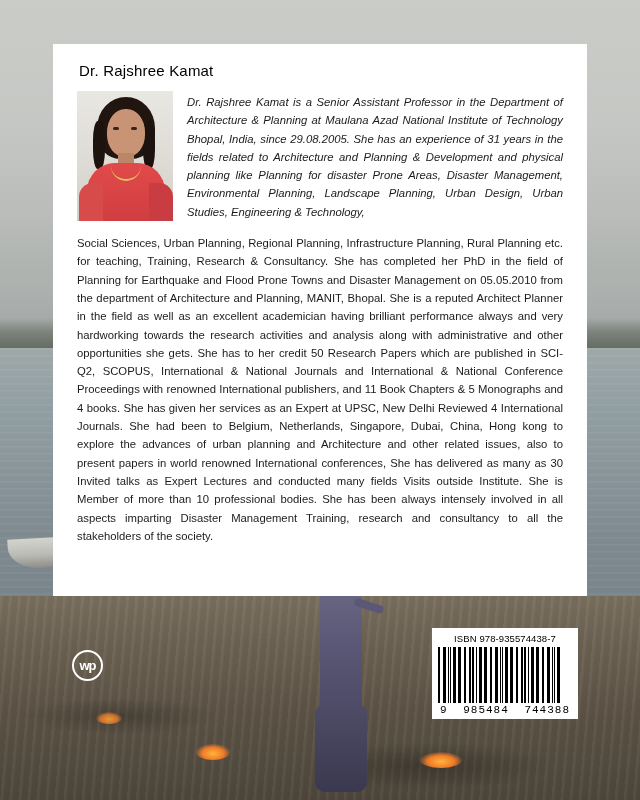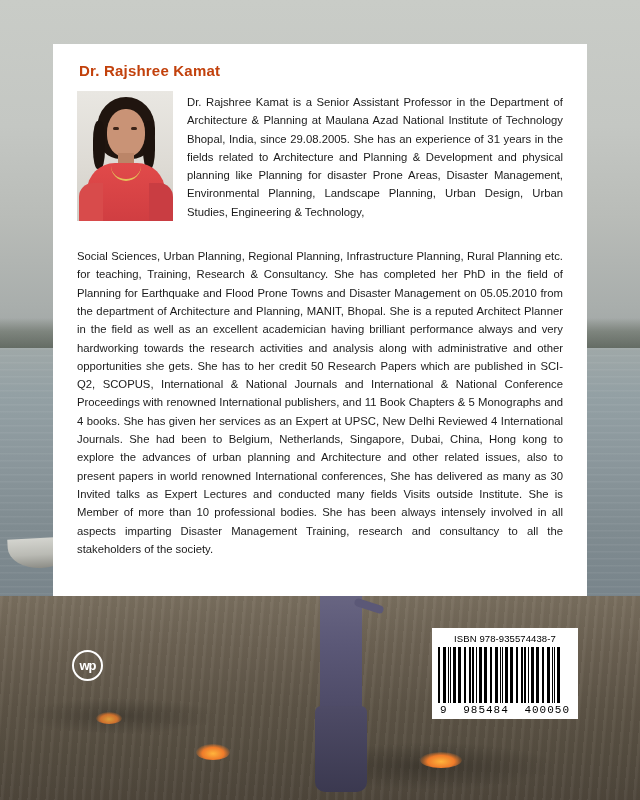--- a/index.html
+++ b/index.html
@@ -67,22 +67,22 @@
   .bg-flame.f3 { left: 96px;  top: 712px; width: 26px; height: 12px; opacity:.8; }
 
   
   .panel {
     position: absolute; left: 53px; top: 44px; width: 534px; height: 552px;
     background: #ffffff;
     padding: 18px 24px 10px 24px;
   }
   .author-name {
     font-size: 15px;
-    font-weight: bold;
-    color: #c2410c;
+    font-weight: normal;
+    color: #000000;
     letter-spacing: .2px;
     margin: 0 0 12px 2px;
   }
   .bio-top { display: flex; gap: 14px; align-items: flex-start; }
   .portrait {
     position: relative;
     width: 96px; height: 130px;
     flex: 0 0 96px;
     background: linear-gradient(180deg, #e9e7e2 0%, #dedbd5 55%, #d2cfc8 100%);
     overflow: hidden;
@@ -109,21 +109,21 @@
   .portrait .shoulderL { position:absolute; left:2px; top:92px; width:24px; height:42px; background:#d84b4b; border-radius:14px 0 0 0; }
   .portrait .shoulderR { position:absolute; left:72px; top:92px; width:24px; height:42px; background:#c93d42; border-radius:0 14px 0 0; }
 
   .bio-text {
     font-size: 11.3px;
     line-height: 1.62;
     color: #1b1b1b;
     text-align: justify;
     text-justify: inter-word;
   }
-  .bio-para1 { margin: 2px 0 16px 0; }
+  .bio-para1 { margin: 2px 0 3px 0; font-style: italic; }
   .bio-rest { margin: 10px 0 0 0; }
 
   
   .publisher {
     position: absolute; left: 72px; top: 650px;
     display: flex; align-items: center; gap: 11px;
   }
   .wp-mark {
     width: 31px; height: 31px; border-radius: 50%;
     border: 2px solid #ffffff;
@@ -258,17 +258,17 @@
         <i style="width: 1px;"></i>
         <i style="width: 1px; background: transparent;"></i>
         <i style="width: 1px;"></i>
         <i style="width: 2px; background: transparent;"></i>
         <i style="width: 3px;"></i>
         <i style="width: 2px; background: transparent;"></i>
       </div>
     <div class="barcode-digits">
       <span>9</span>
       <span>985484</span>
-      <span>400050</span>
+      <span>744388</span>
     </div>
   </div>
 
 </div>
 
 </body></html>

